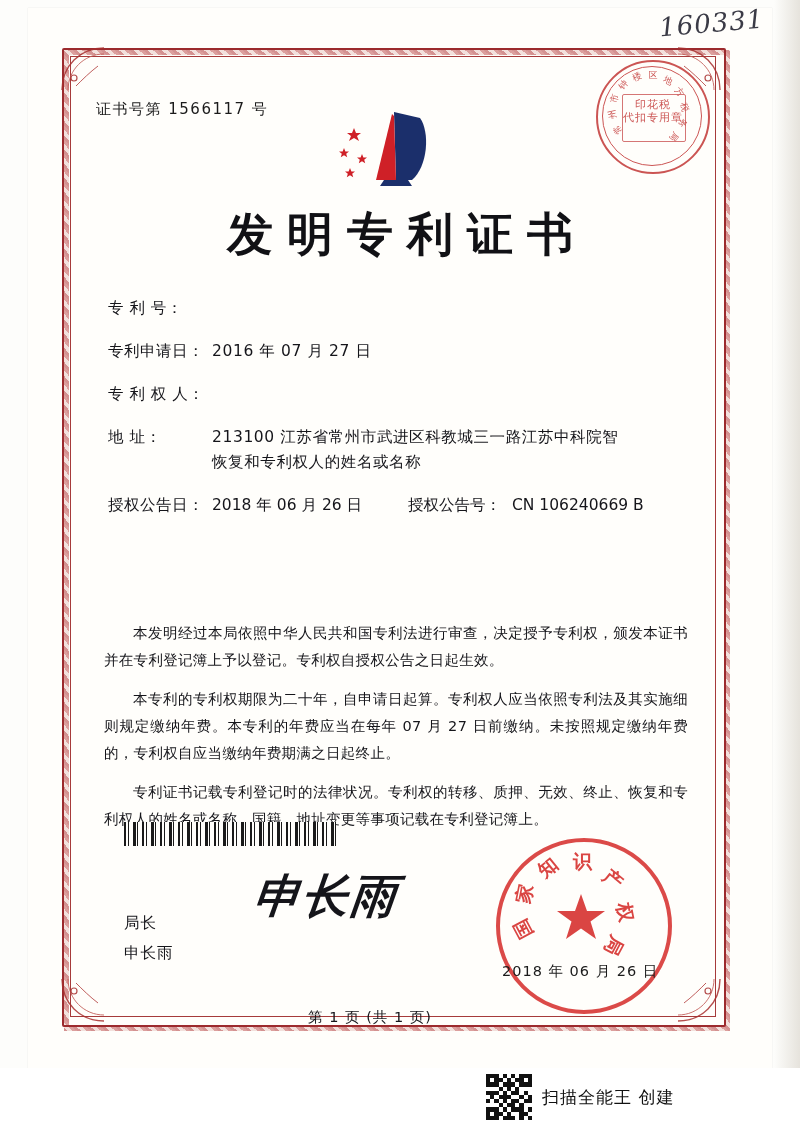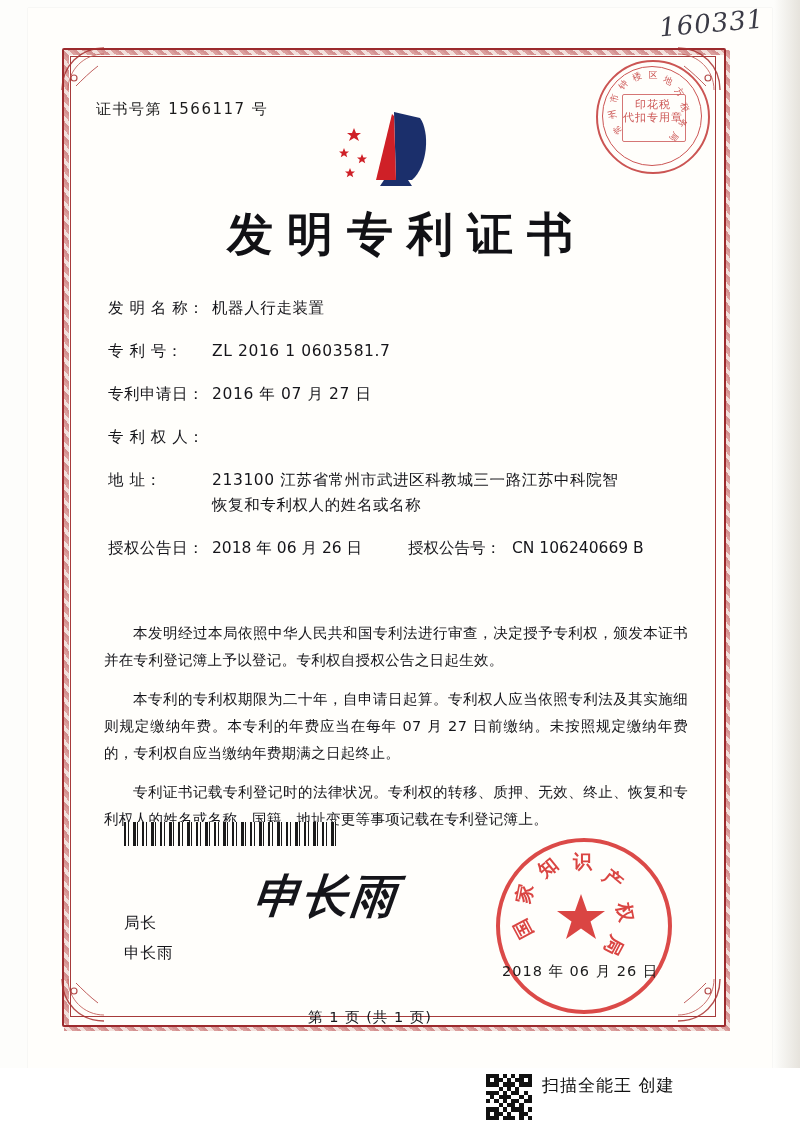--- a/index.html
+++ b/index.html
@@ -304,20 +304,21 @@
     font-size: 14.5px;
     color: #15151a;
     letter-spacing: 1px;
   }
 
   
   .watermark {
     position: absolute;
     left: 486px; top: 1074px;
     display: flex;
+    align-items: center;
     gap: 10px;
   }
   .qr {
     width: 46px; height: 46px;
     background: #ffffff;
     position: relative;
   }
   .qr-cell {
     position: absolute;
     background: #111;
@@ -408,26 +409,21 @@
     <div class="center-lines">
       <div>印花税</div>
       <div>代扣专用章</div>
     </div>
   </div>
 
   <div class="main-title">发明专利证书</div>
 
   <div class="fields">
     <div class="field-row">
-      <div class="field-label">发 明 名 称：</div>
-      <div class="field-value">机器人行走装置</div>
-    </div>
-    <div class="field-row">
       <div class="field-label">专 利 号：</div>
-      <div class="field-value">ZL 2016 1 0603581.7</div>
     </div>
     <div class="field-row">
       <div class="field-label">专利申请日：</div>
       <div class="field-value">2016 年 07 月 27 日</div>
     </div>
     <div class="field-row">
       <div class="field-label">专 利 权 人：</div>
     </div>
     <div class="field-row">
       <div class="field-label">地 址：</div>

